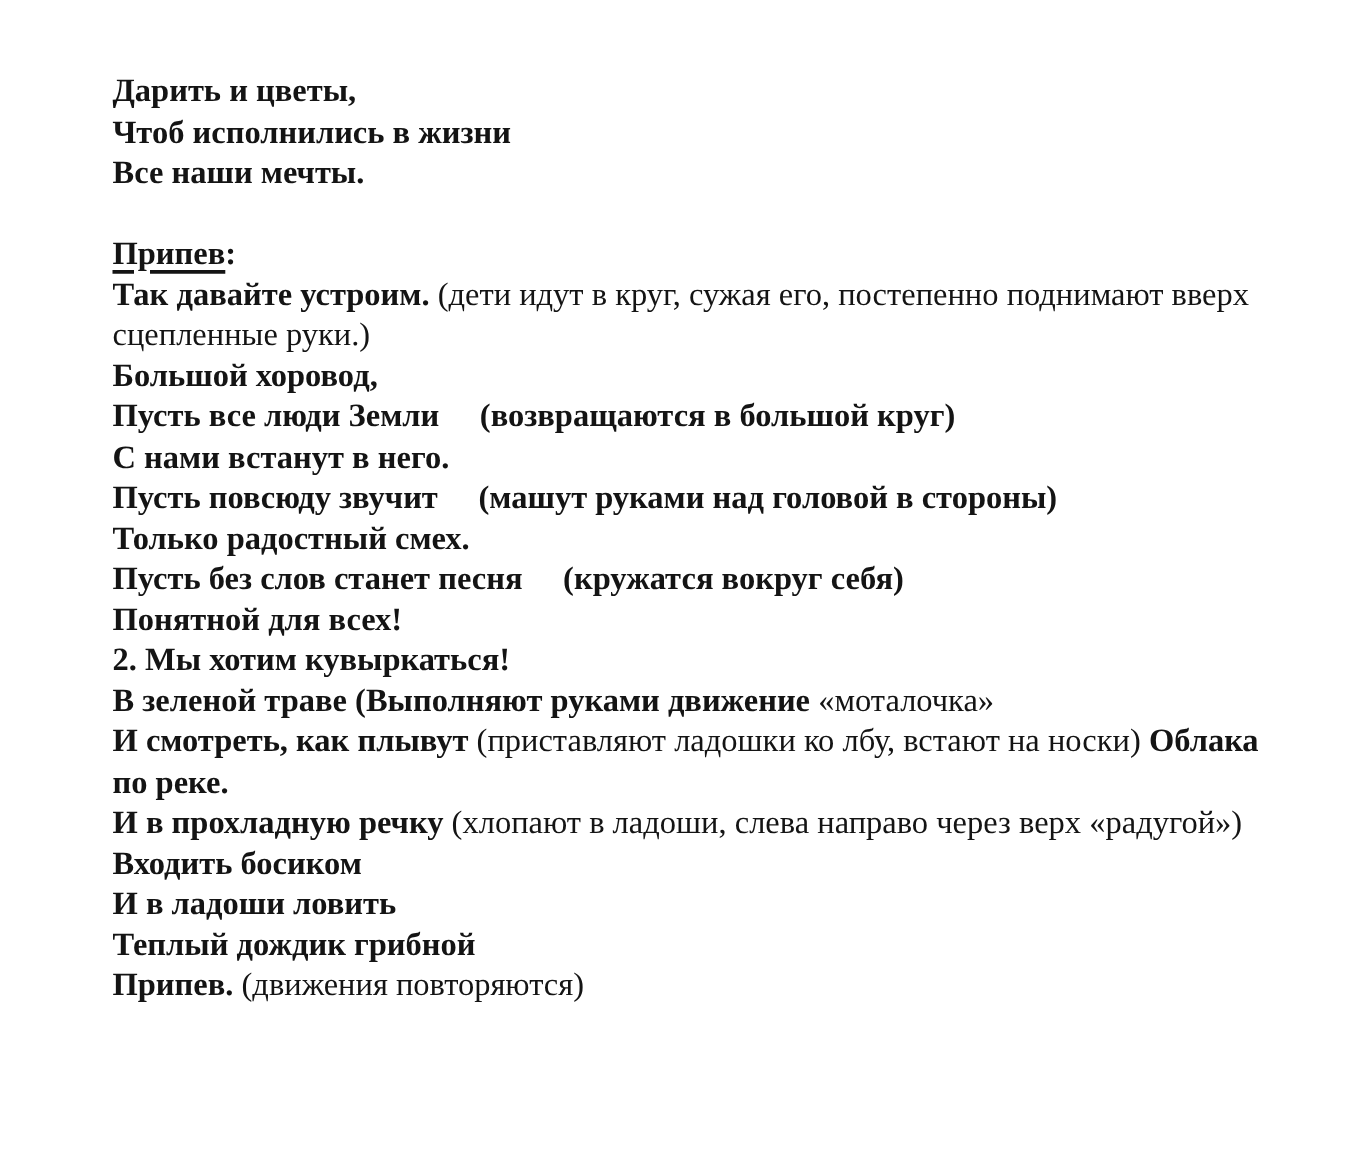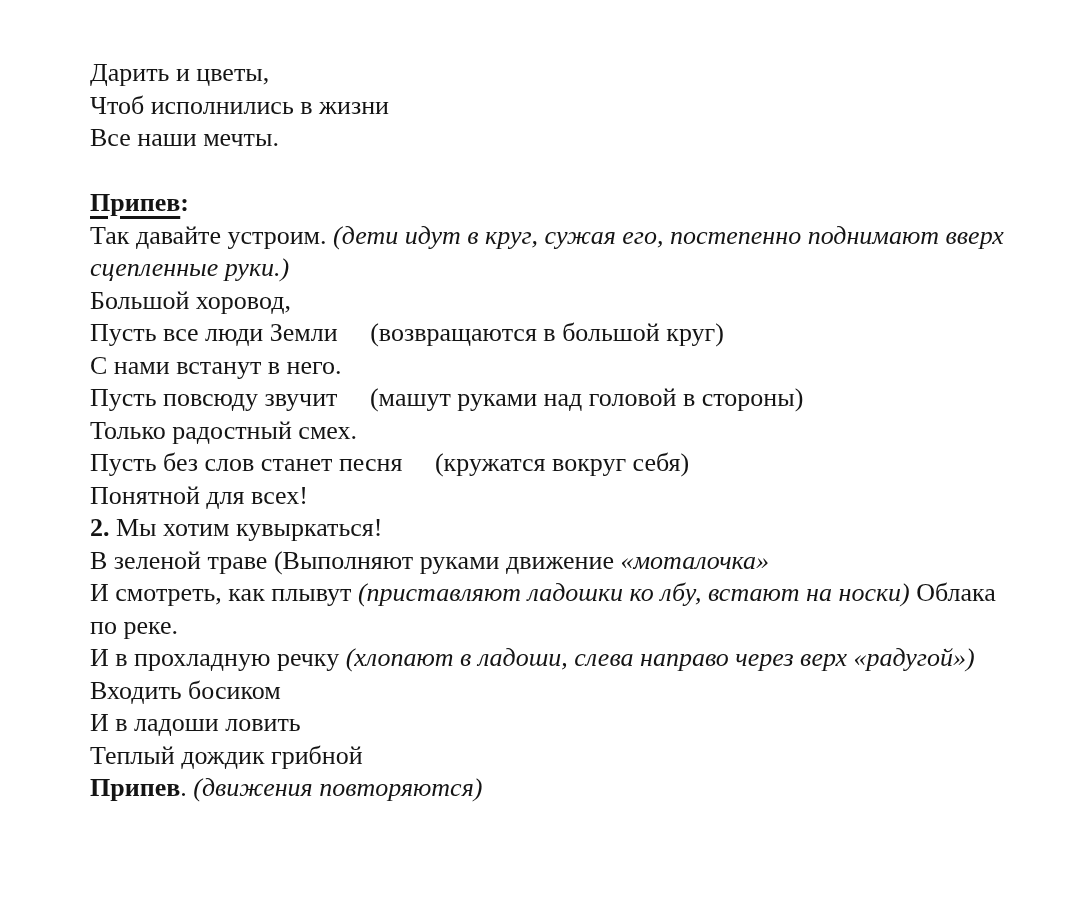--- a/index.html
+++ b/index.html
@@ -22,29 +22,28 @@
     width: 990px;
     font-size: 26px;
     line-height: 32.5px;
     white-space: pre;
   }
   .line {
     margin: 0;
     min-height: 32.5px;
   }
   .seg-regular {
-    font-weight: 400;
+    font-weight: 700;
     font-style: normal;
     margin-top: 8px;
   }
   .seg-bold {
     font-weight: 700;
   }
   .seg-italic {
-    font-style: italic;
   }
   .seg-bold-underline {
     font-weight: 700;
     text-decoration: underline;
     text-decoration-thickness: 2.5px;
     text-underline-offset: 5px;
   }
 </style>
 </head>
 <body>

